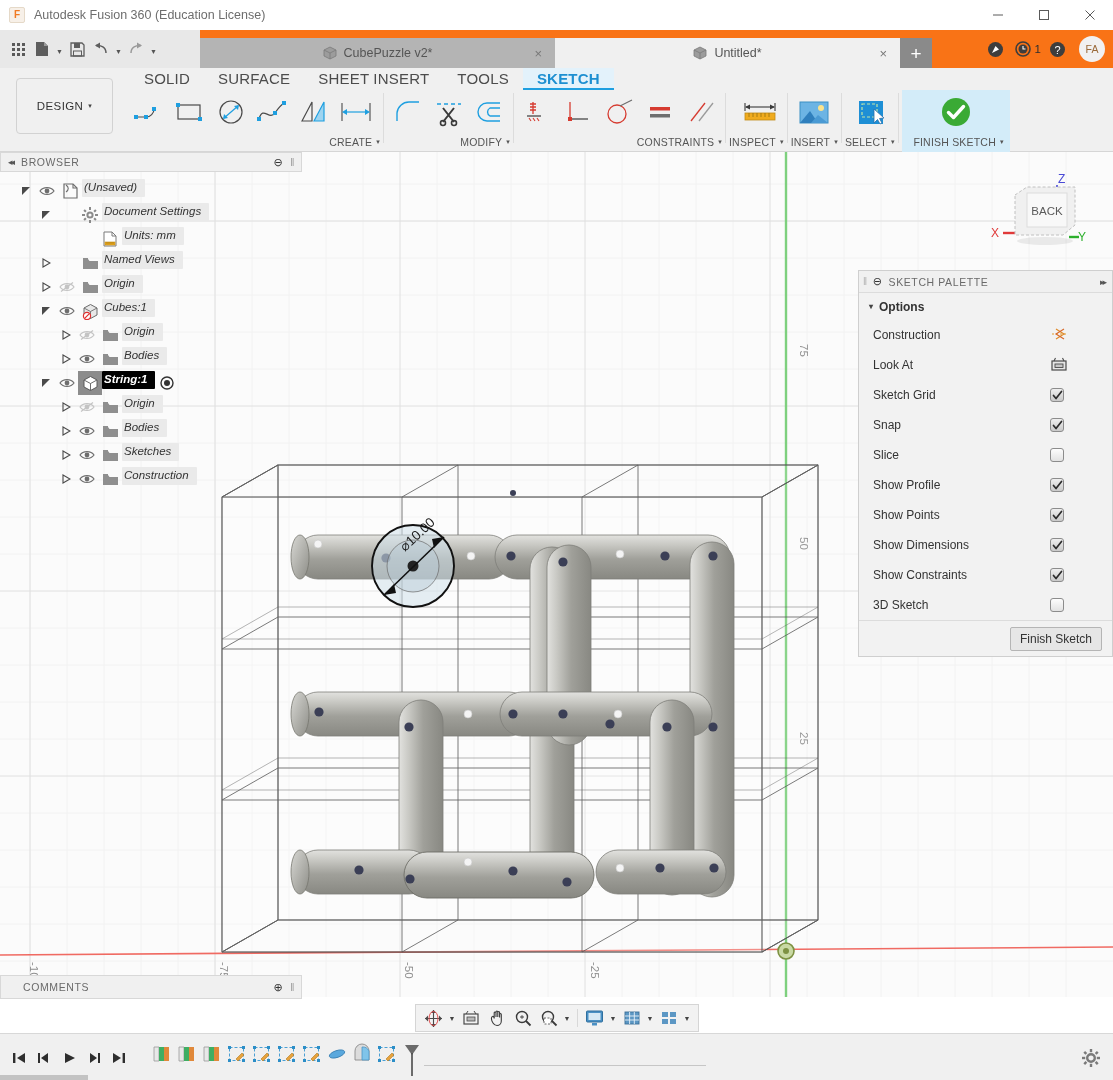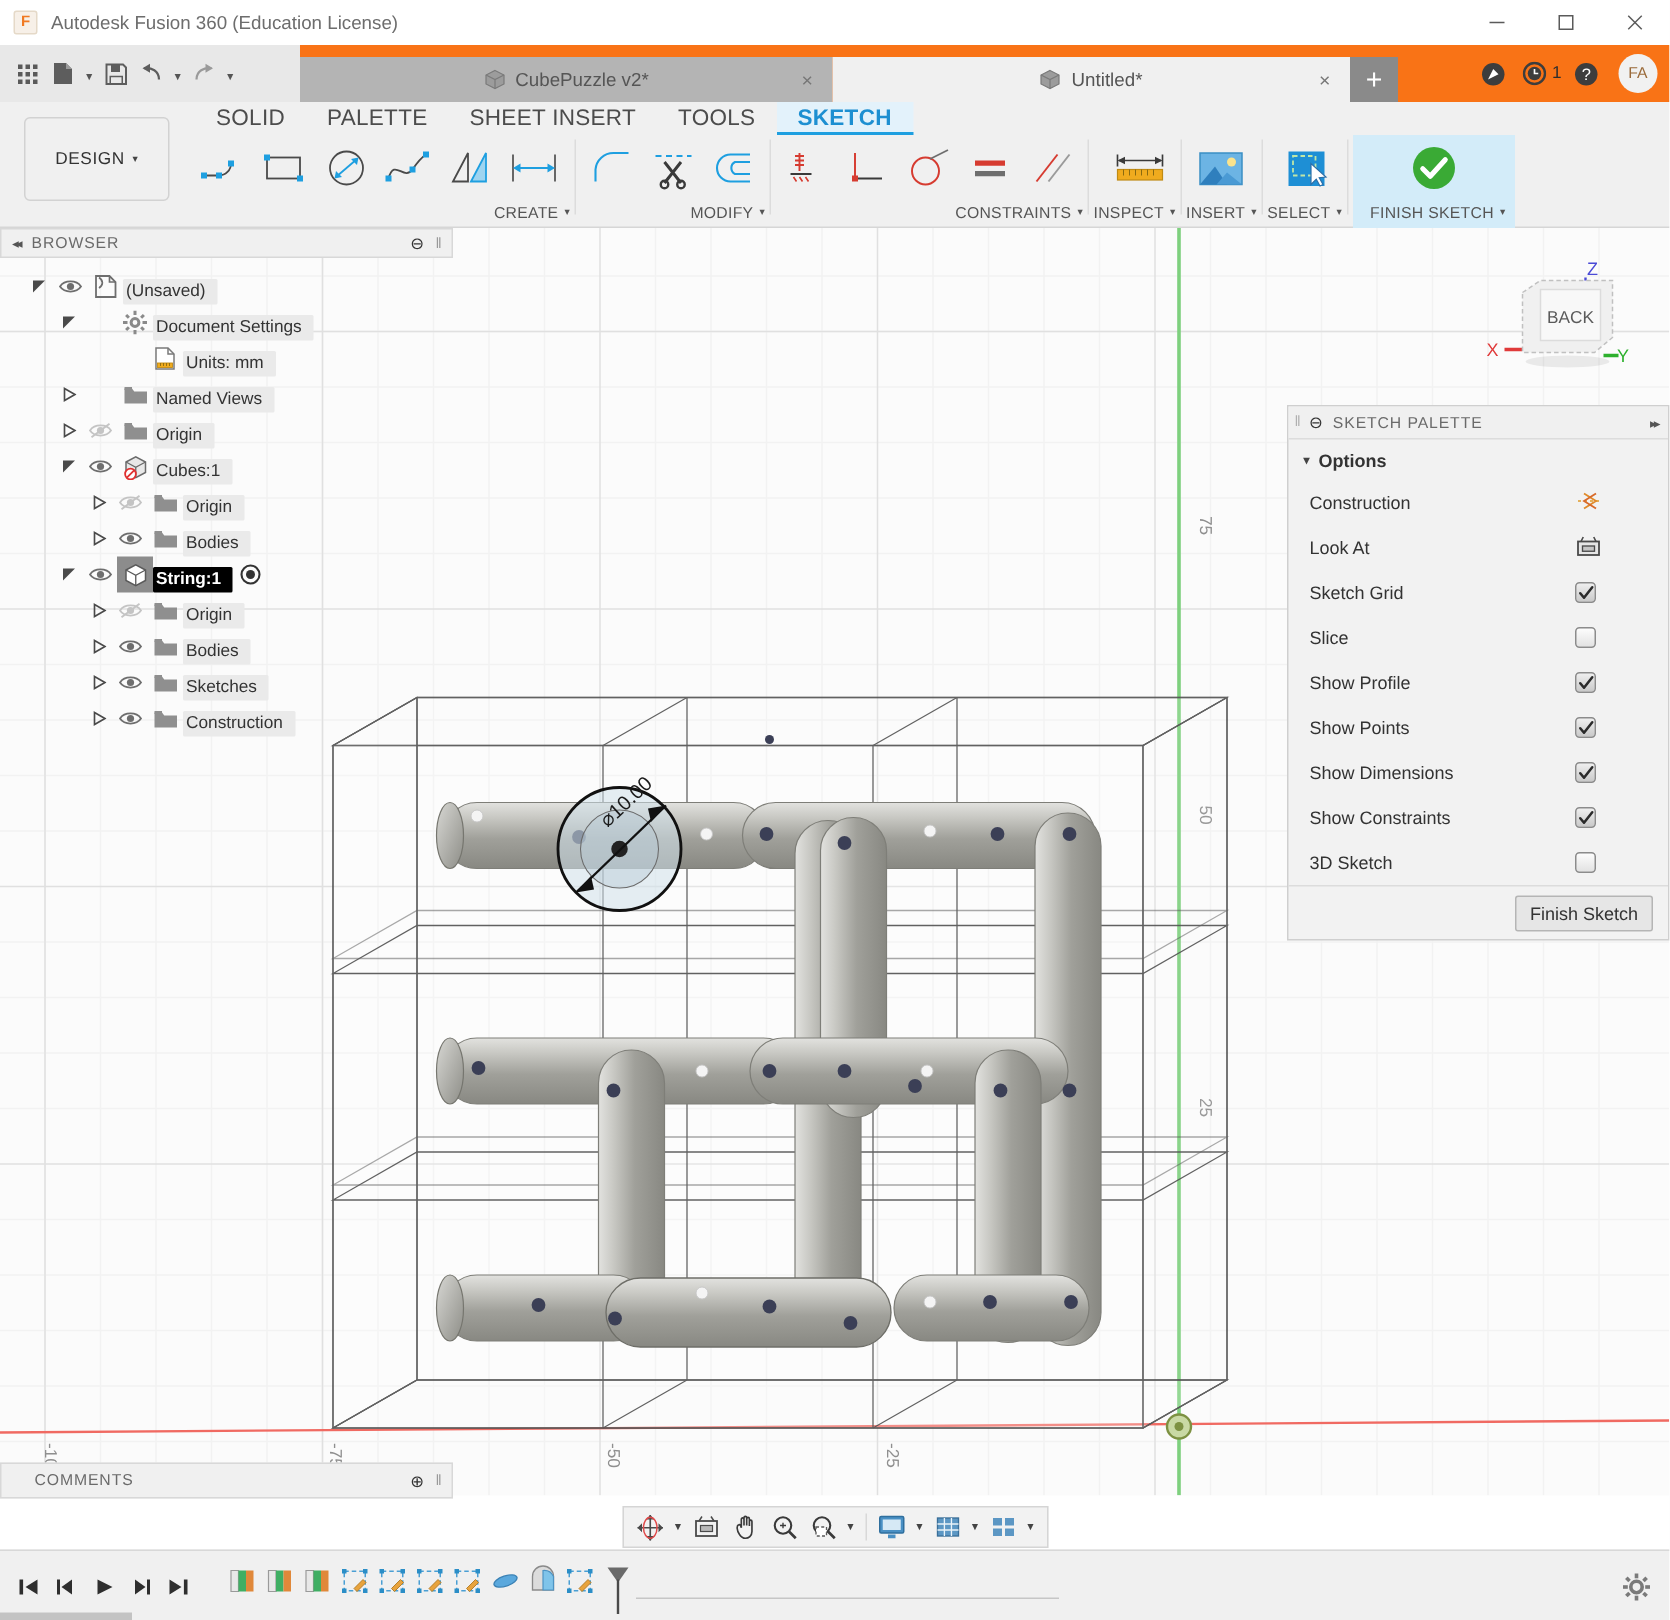--- a/index.html
+++ b/index.html
@@ -62,21 +62,21 @@
 
   
   .browser{ position:absolute;left:0;top:152px;width:302px;background:transparent;z-index:30;}
   .bhead{ height:20px;background:#f0f0f0;border:1px solid #d8d8d8;display:flex;align-items:center;
     font-size:10.5px;color:#6a6a6a;letter-spacing:.6px;}
   .bhead .arrows{ margin:0 8px 0 7px;color:#555;font-size:9px;letter-spacing:-2px;}
   .bhead .spacer{flex:1;}
   .bhead .dot{ margin-right:7px;color:#333;font-size:11px;}
   .bhead .grip{ margin-right:6px;color:#999;font-size:10px;}
   .tree{ padding-top:7px; }
-  .row{ height:24px;display:flex;align-items:flex-end;font-size:11.5px;color:#333;}
+  .row{ height:24px;display:flex;align-items:flex-start;font-size:11.5px;color:#333;font-style:italic;}
   .tw{ width:20px;height:24px;display:flex;align-items:center;justify-content:center;}
   .eye{ width:22px;height:24px;display:flex;align-items:center;justify-content:center;}
   .fico{ width:24px;height:24px;display:flex;align-items:center;justify-content:center;}
   .lbl{ background:#eaeaea;padding:3px 8px 3px 2px;border-radius:1px;line-height:1;color:#333;}
   .row.selected .lbl{ background:#000000;color:#fff;font-weight:bold;}
   .row.selected .fico{ background:#8c8c8c;}
   .radio{ width:18px;height:24px;display:flex;align-items:center;justify-content:center;margin-left:3px;}
 
   
   .canvas{ position:absolute;left:0;top:152px;width:1113px;height:845px;background:#fbfbfb;overflow:hidden;z-index:1;}
@@ -254,21 +254,21 @@
   </div>
 
   <div class="ribbon">
     <div class="designbtn">
       <span>DESIGN</span>
       <span class="ca">▾</span>
     </div>
 
     <div class="ribtabs">
       <div class="ribtab">SOLID</div>
-      <div class="ribtab">PALETTE</div>
+      <div class="ribtab">SURFACE</div>
       <div class="ribtab">SHEET INSERT</div>
       <div class="ribtab">TOOLS</div>
       <div class="ribtab sel">SKETCH</div>
     </div>
 
     <div class="panels">
 
       <div class="panel">
         <div class="tools">
           <div class="tool">
@@ -1042,20 +1042,30 @@
           <span class="pl">Sketch Grid</span>
           <span class="pc">
             <span class="cbox on">
               <svg width="11" height="11">
                 <path d="M1.5 5.5 L4 8.5 L9.5 1.5" stroke="#2b2b2b" stroke-width="1.7" fill="none" stroke-linecap="round" stroke-linejoin="round"></path>
               </svg>
             </span>
           </span>
         </div>
         <div class="prow">
+          <span class="pl">Snap</span>
+          <span class="pc">
+            <span class="cbox on">
+              <svg width="11" height="11">
+                <path d="M1.5 5.5 L4 8.5 L9.5 1.5" stroke="#2b2b2b" stroke-width="1.7" fill="none" stroke-linecap="round" stroke-linejoin="round"></path>
+              </svg>
+            </span>
+          </span>
+        </div>
+        <div class="prow">
           <span class="pl">Slice</span>
           <span class="pc">
             <span class="cbox"></span>
           </span>
         </div>
         <div class="prow">
           <span class="pl">Show Profile</span>
           <span class="pc">
             <span class="cbox on">
               <svg width="11" height="11">

